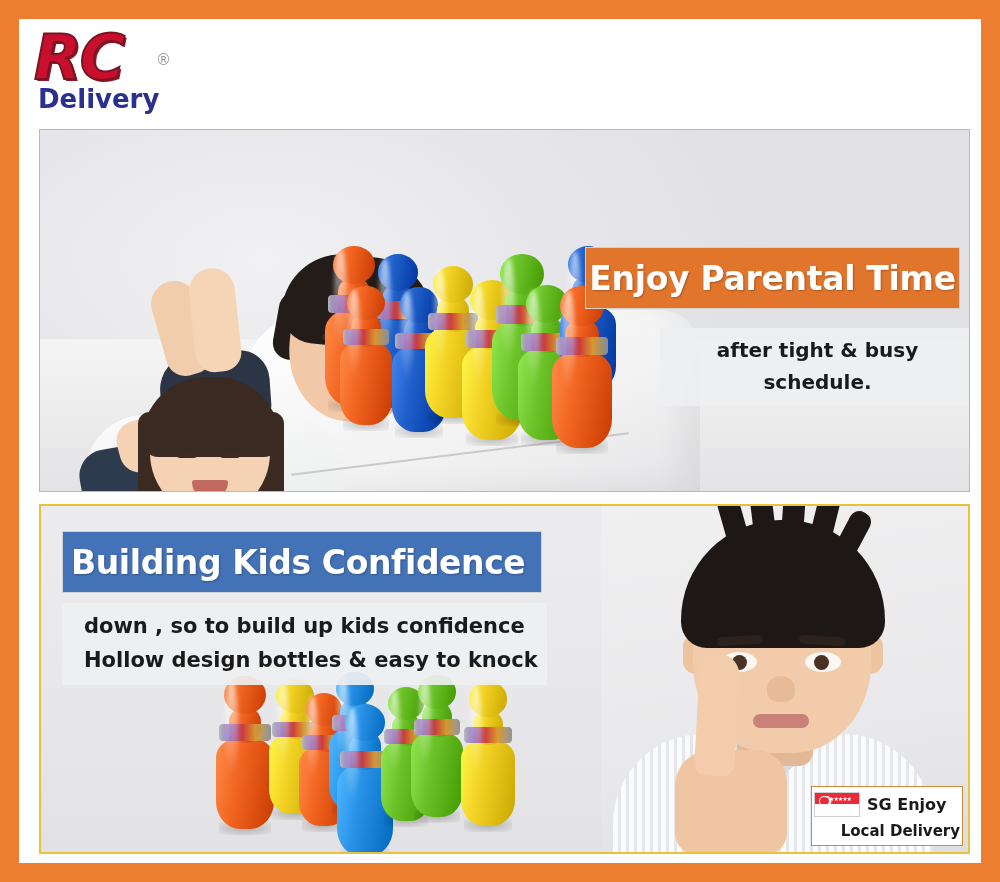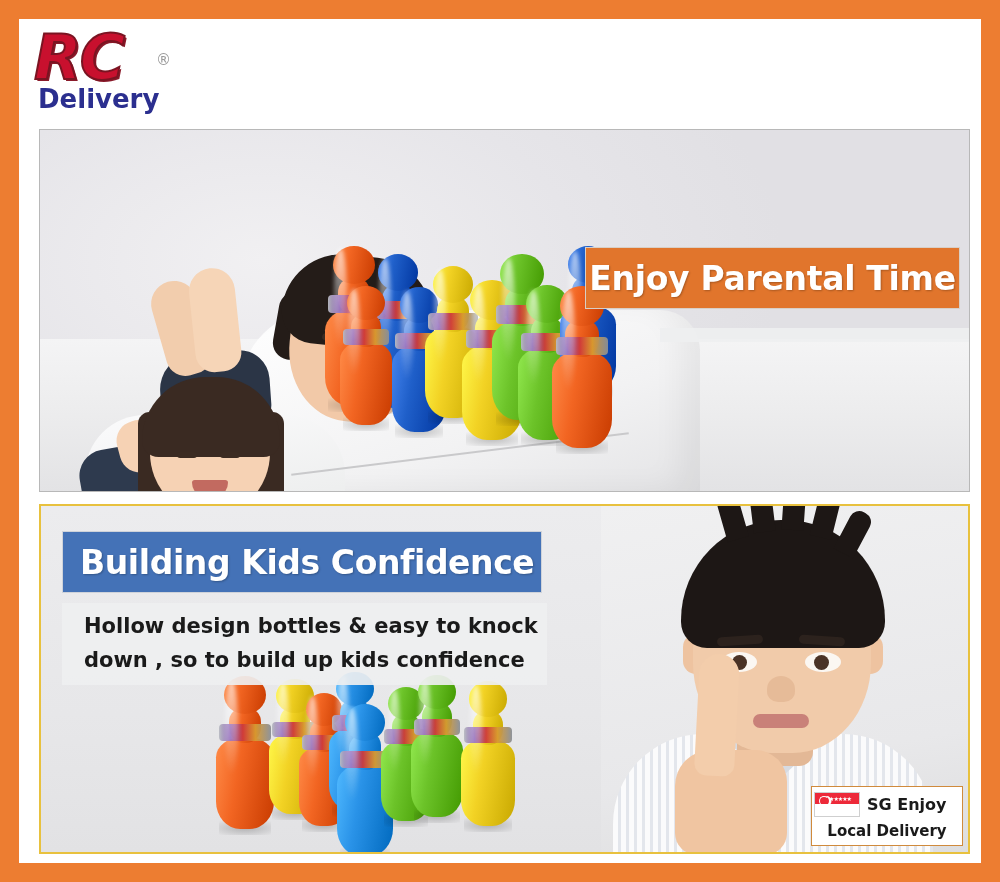--- a/index.html
+++ b/index.html
@@ -376,21 +376,21 @@
 
   .banner-blue {
     position: absolute;
     left: 21px; top: 25px;
     width: 480px; height: 62px;
     background: #4472B7;
     border: 1px solid #cfd3da;
     display: flex;
     align-items: center;
     box-sizing: border-box;
-    padding-left: 17px;
+    padding-left: 8px;
   }
   .banner-blue span {
     font-family: "DejaVu Sans", sans-serif;
     font-weight: bold;
     font-size: 33px;
     color: #ffffff;
     letter-spacing: -0.4px;
     text-shadow: 1px 1px 2px rgba(0,0,0,0.25);
   }
   .caption-bottom {
@@ -499,21 +499,21 @@
   }
   .sg-seller-label {
     font-family: "DejaVu Sans", sans-serif;
     font-weight: bold;
     font-size: 16px;
     color: #1a1a1a;
     margin-left: 7px;
     white-space: nowrap;
   }
   .sg-row2 {
-    text-align: center;
+    text-align: right;
     font-family: "DejaVu Sans", sans-serif;
     font-weight: bold;
     font-size: 15px;
     color: #1a1a1a;
     line-height: 24px;
   }
 </style>
 </head>
 <body>
 
@@ -640,20 +640,21 @@
               <div class="gloss"></div>
             </div>
           </div>
       </div>
 
       <div class="banner-orange">
         <span>Enjoy Parental Time</span>
       </div>
 
       <div class="caption-top">
+        <div>after tight &amp; busy schedule.</div>
       </div>
     </div>
 
     <div class="panel-bottom">
       <div class="photo-bottom"></div>
 
       <div class="boy-wrap">
         <div class="boy-bg"></div>
         <div class="boy-shirt"></div>
         <div class="boy-collar"></div>
@@ -756,19 +757,19 @@
             <div class="band" style="bottom:83px;"></div>
             <div class="gloss"></div>
           </div>
         </div>
 
       <div class="banner-blue">
         <span>Building Kids Confidence</span>
       </div>
 
       <div class="caption-bottom">
+        <div>down , so to build up kids confidence</div>
         <div>Hollow design bottles &amp; easy to knock</div>
-        <div>down , so to build up kids confidence</div>
       </div>
     </div>
 
   </div>
 </div>
 
 </body></html>

